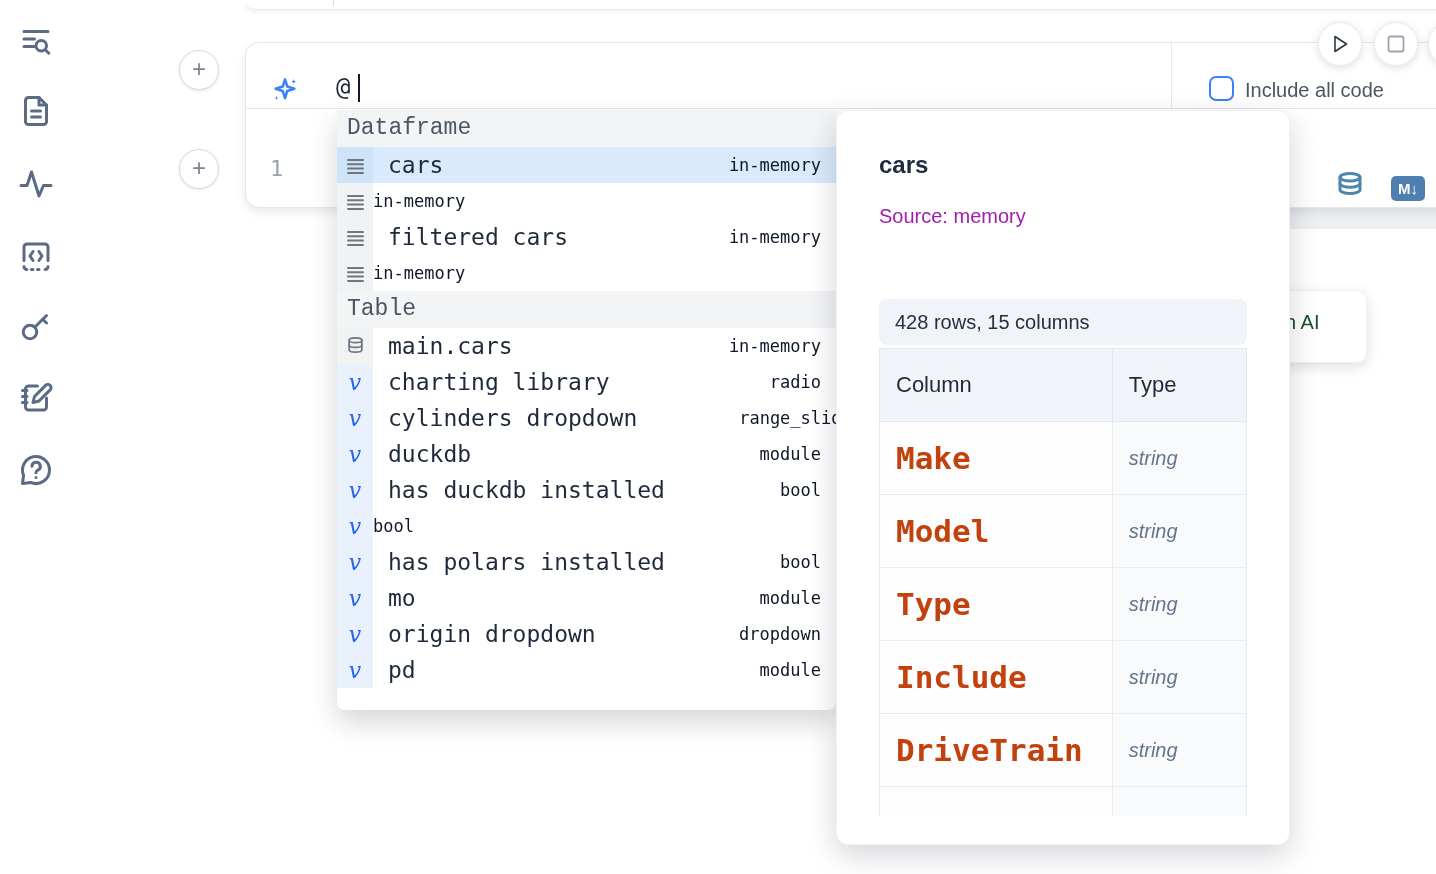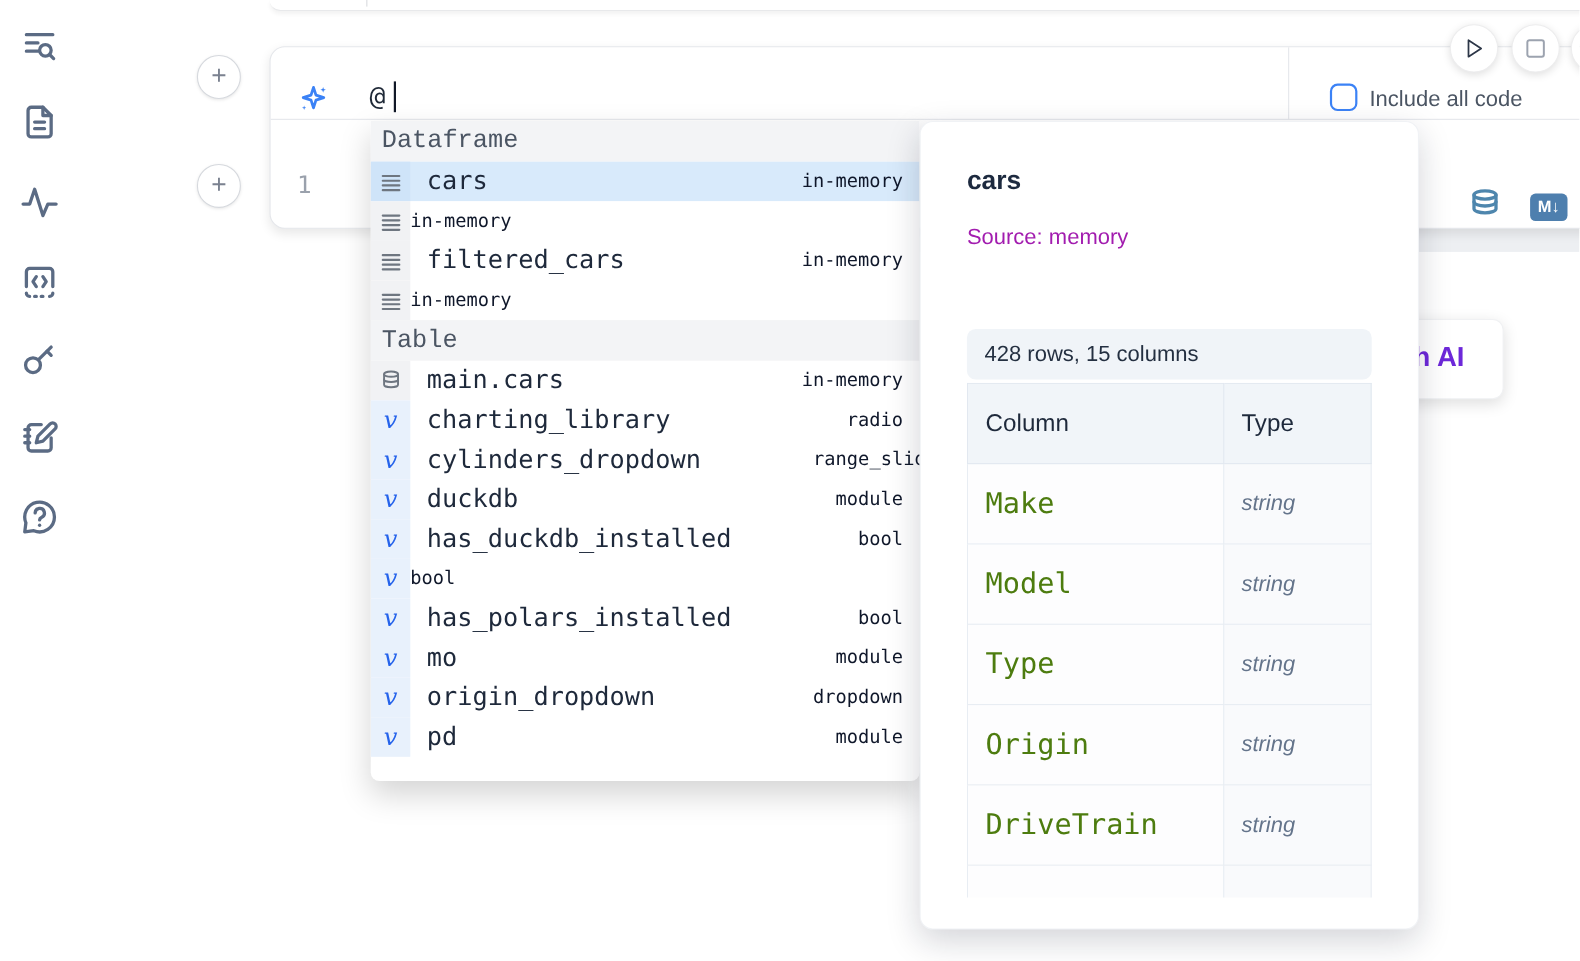--- a/index.html
+++ b/index.html
@@ -44,21 +44,21 @@
   .run-btn { position:absolute; width:44px; height:44px; border-radius:50%; background:#fff;
     border:1px solid #ededee; box-shadow:0 2px 8px rgba(0,0,0,0.13); z-index:8; cursor:pointer; }
   .run-btn svg { position:absolute; left:50%; top:50%; transform:translate(-50%,-50%); }
 
   
   .gray-strip { position:absolute; left:836px; top:206px; width:600px; height:23px; background:#edeff2; z-index:4; }
 
   
   .ai-card { position:absolute; left:1240px; top:290px; width:127px; height:73px; background:#fff; border-radius:10px;
     box-shadow:0 4px 14px rgba(0,0,0,0.13); border:1px solid #f0f1f3; z-index:10; cursor:pointer; }
-  .ai-card-text { position:absolute; left:44px; top:20px; font-size:25px; font-weight:bold; color:#6d28d9; white-space:nowrap; }
+  .ai-card-text { position:absolute; left:44px; top:20px; font-size:20px; font-weight:normal; color:#14532d; white-space:nowrap; }
 
   
   .dropdown { position:absolute; left:337px; top:110px; width:499px; height:600px; background:#fff;
     box-shadow:0 12px 28px rgba(0,0,0,0.17); border-radius:0 0 8px 8px; overflow:hidden; z-index:20; }
   .dd-header { height:37px; background:#f3f4f6; color:#4b5563; font-size:23px; line-height:37px; padding-left:10px;
     font-family:Liberation Mono, monospace; }
   .dd-item { height:36px; display:flex; align-items:center; background:#fff; cursor:pointer; }
   .dd-item.selected { background:#d8eafb; }
   .dd-gutter { width:36px; height:36px; flex:none; display:flex; align-items:center; justify-content:center; }
   .dd-gutter.kind-df, .dd-gutter.kind-table { background:#f1f2f4; }
@@ -76,21 +76,21 @@
     box-shadow:0 10px 30px rgba(15,23,42,0.18); border:1px solid #f0f2f5; z-index:30; }
   .panel-title { position:absolute; left:42px; top:40px; font-size:24px; font-weight:bold; color:#1d2a3f; }
   .panel-source { position:absolute; left:42px; top:94px; font-size:20px; color:#a21caf; }
   .panel-pill { position:absolute; left:42px; top:148px; width:368px; height:46px; background:#f0f4f8; border-radius:8px;
     font-size:20px; color:#243041; line-height:46px; padding-left:16px;margin-top:40px; }
   .panel-table-wrap { position:absolute; left:42px; top:237px; width:369px; height:468px; overflow:hidden; }
   table.schema { border-collapse:collapse; width:368px; }
   table.schema th { height:73px; background:#f1f5f9; font-weight:normal; font-size:22px; color:#1e293b; text-align:left;
     padding-left:16px; border:1px solid #e2e8f0; }
   table.schema td { height:73px; border:1px solid #e8edf3; padding-left:16px; }
-  td.col-name { width:233px; font-family:"DejaVu Sans Mono", monospace; font-size:26px; color:#4d7c0f; background:#fdfdfe; }
+  td.col-name { width:233px; font-family:"DejaVu Sans Mono", monospace; font-size:31px; color:#c2410c; background:#fdfdfe;font-weight:bold; }
   td.col-type { width:135px; font-size:20px; color:#64748b; background:#f9fafc;font-style:italic; }
 </style>
 </head>
 <body>
 
 <div id="canvas">
 
   <div class="sidebar">
     <div class="side-icon" style="top:24px">
       <svg viewBox="0 0 24 24" fill="none" stroke="currentColor" stroke-width="2" stroke-linecap="round">
@@ -321,21 +321,21 @@
             </tr>
             <tr>
               <td class="col-name">Model</td>
               <td class="col-type">string</td>
             </tr>
             <tr>
               <td class="col-name">Type</td>
               <td class="col-type">string</td>
             </tr>
             <tr>
-              <td class="col-name">Origin</td>
+              <td class="col-name">Include</td>
               <td class="col-type">string</td>
             </tr>
             <tr>
               <td class="col-name">DriveTrain</td>
               <td class="col-type">string</td>
             </tr>
             <tr>
               <td class="col-name"></td>
               <td class="col-type"></td>
             </tr>

